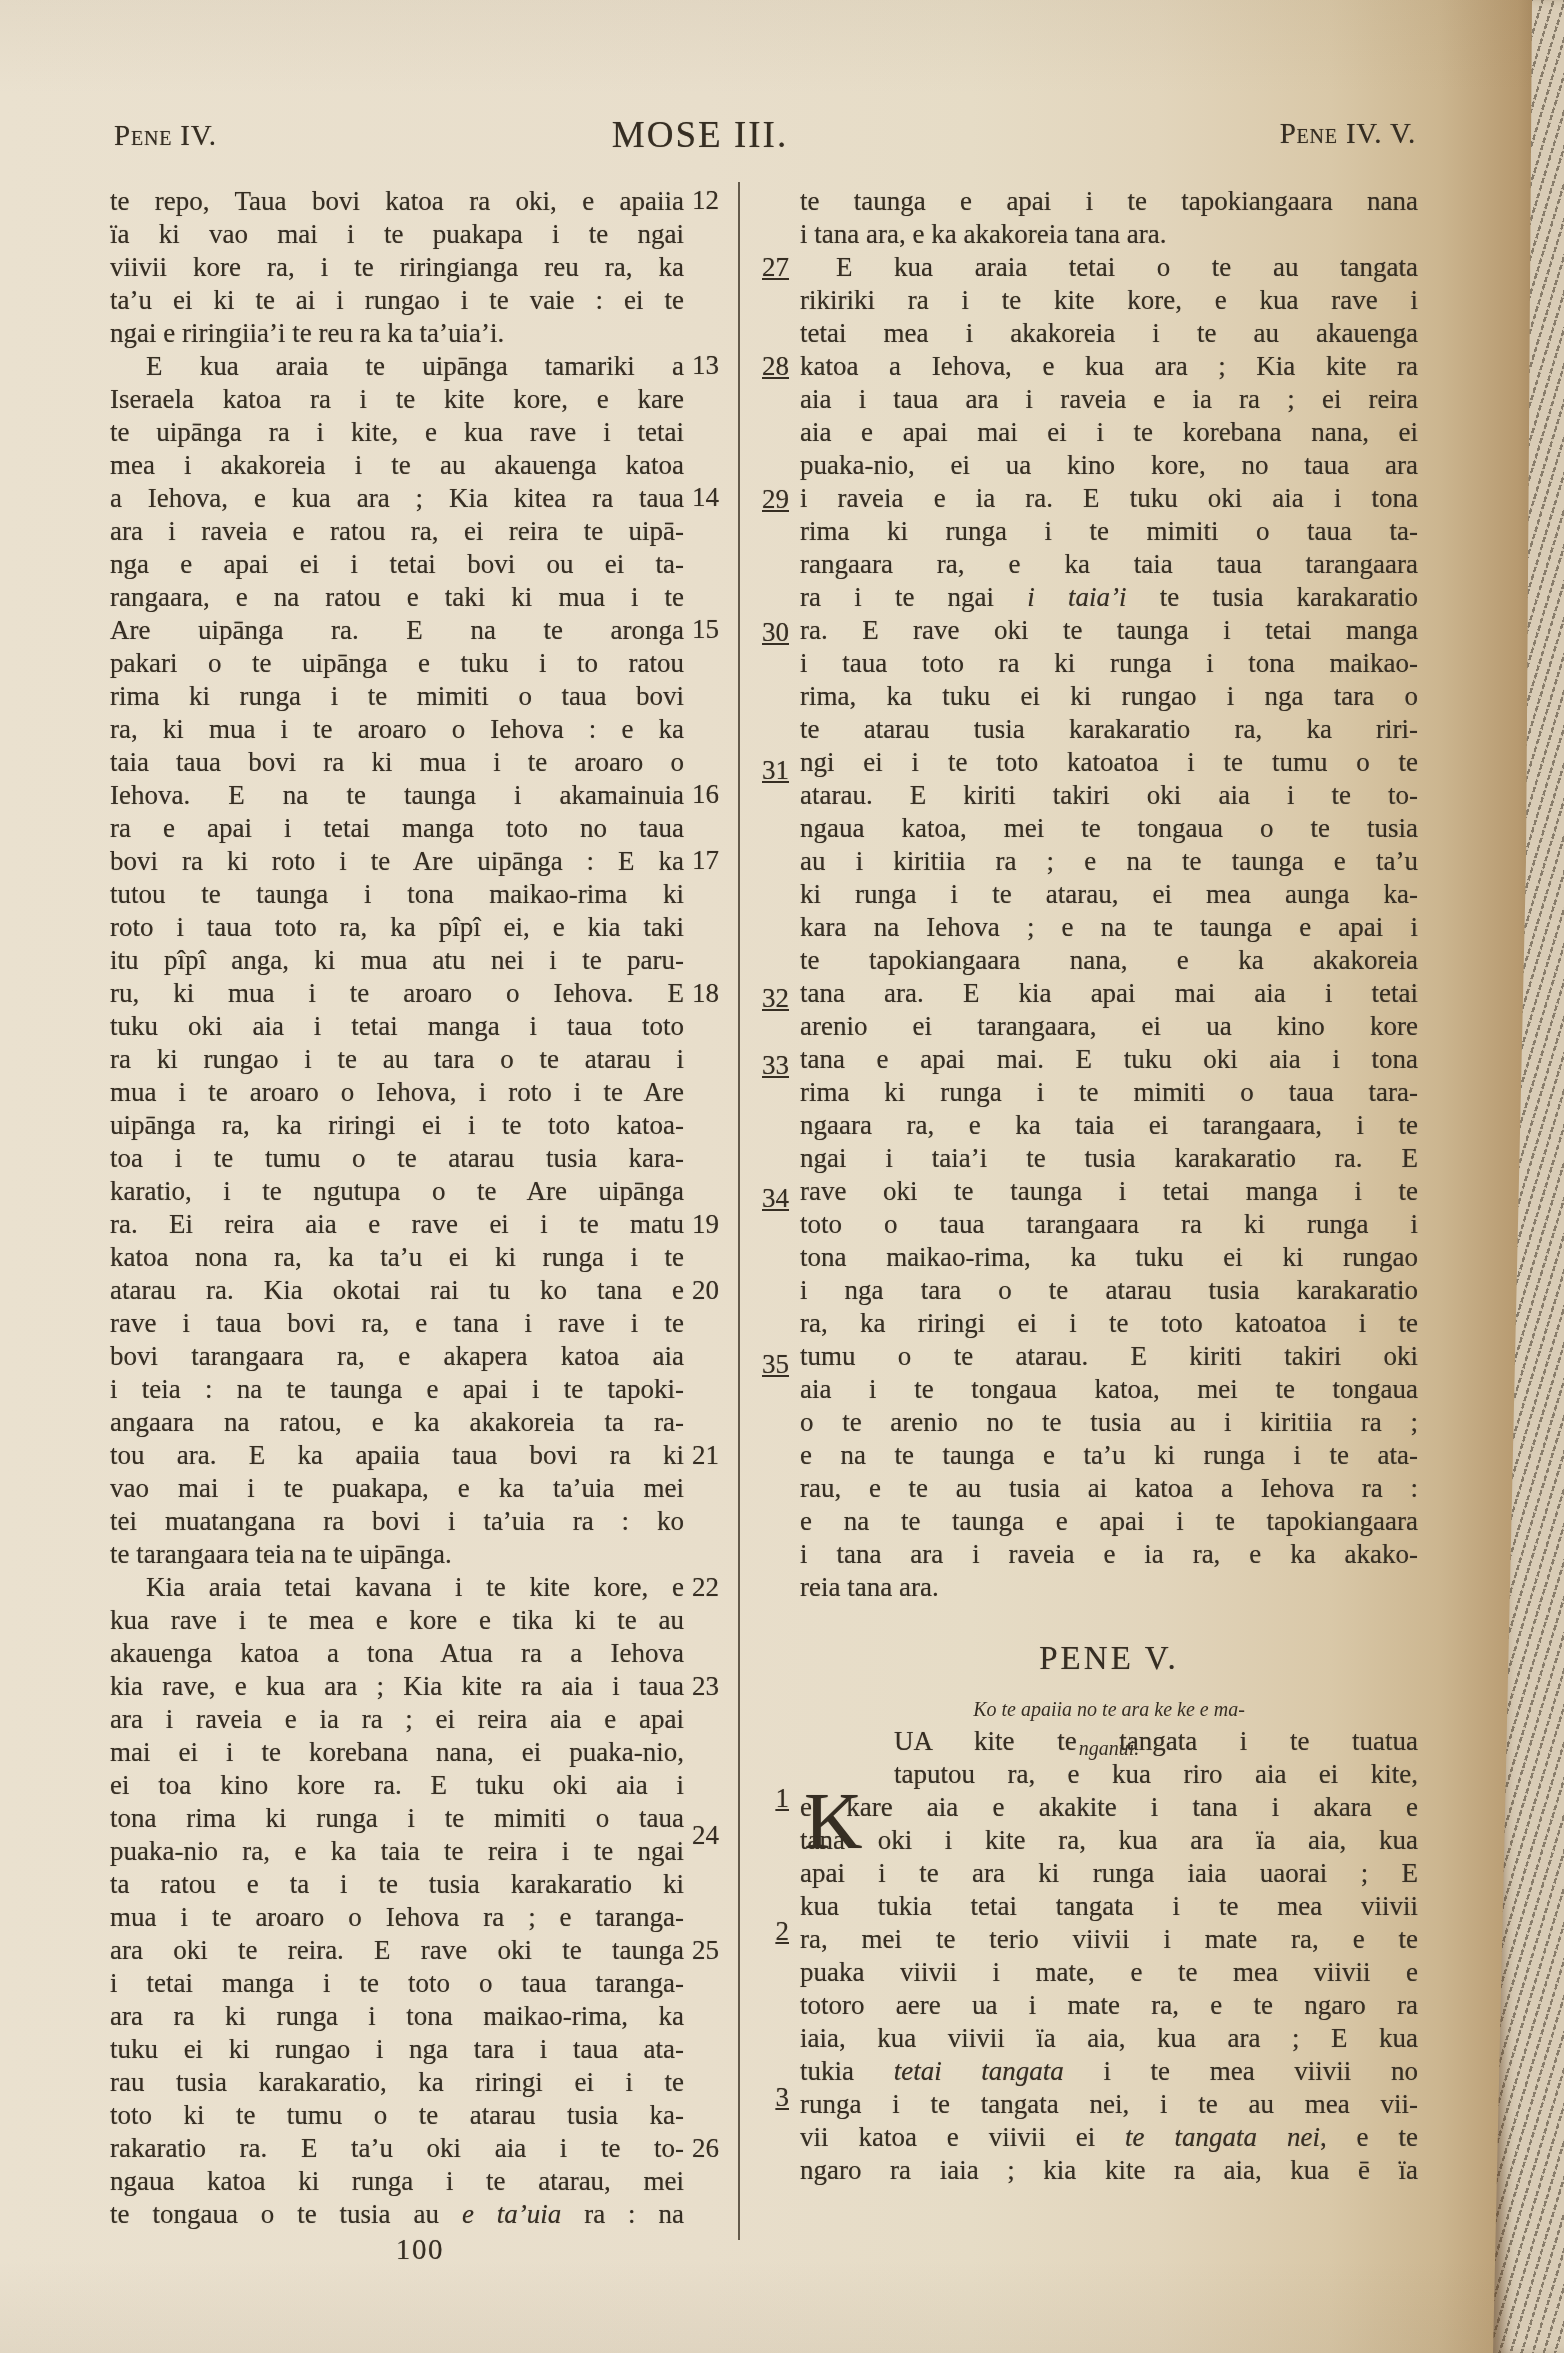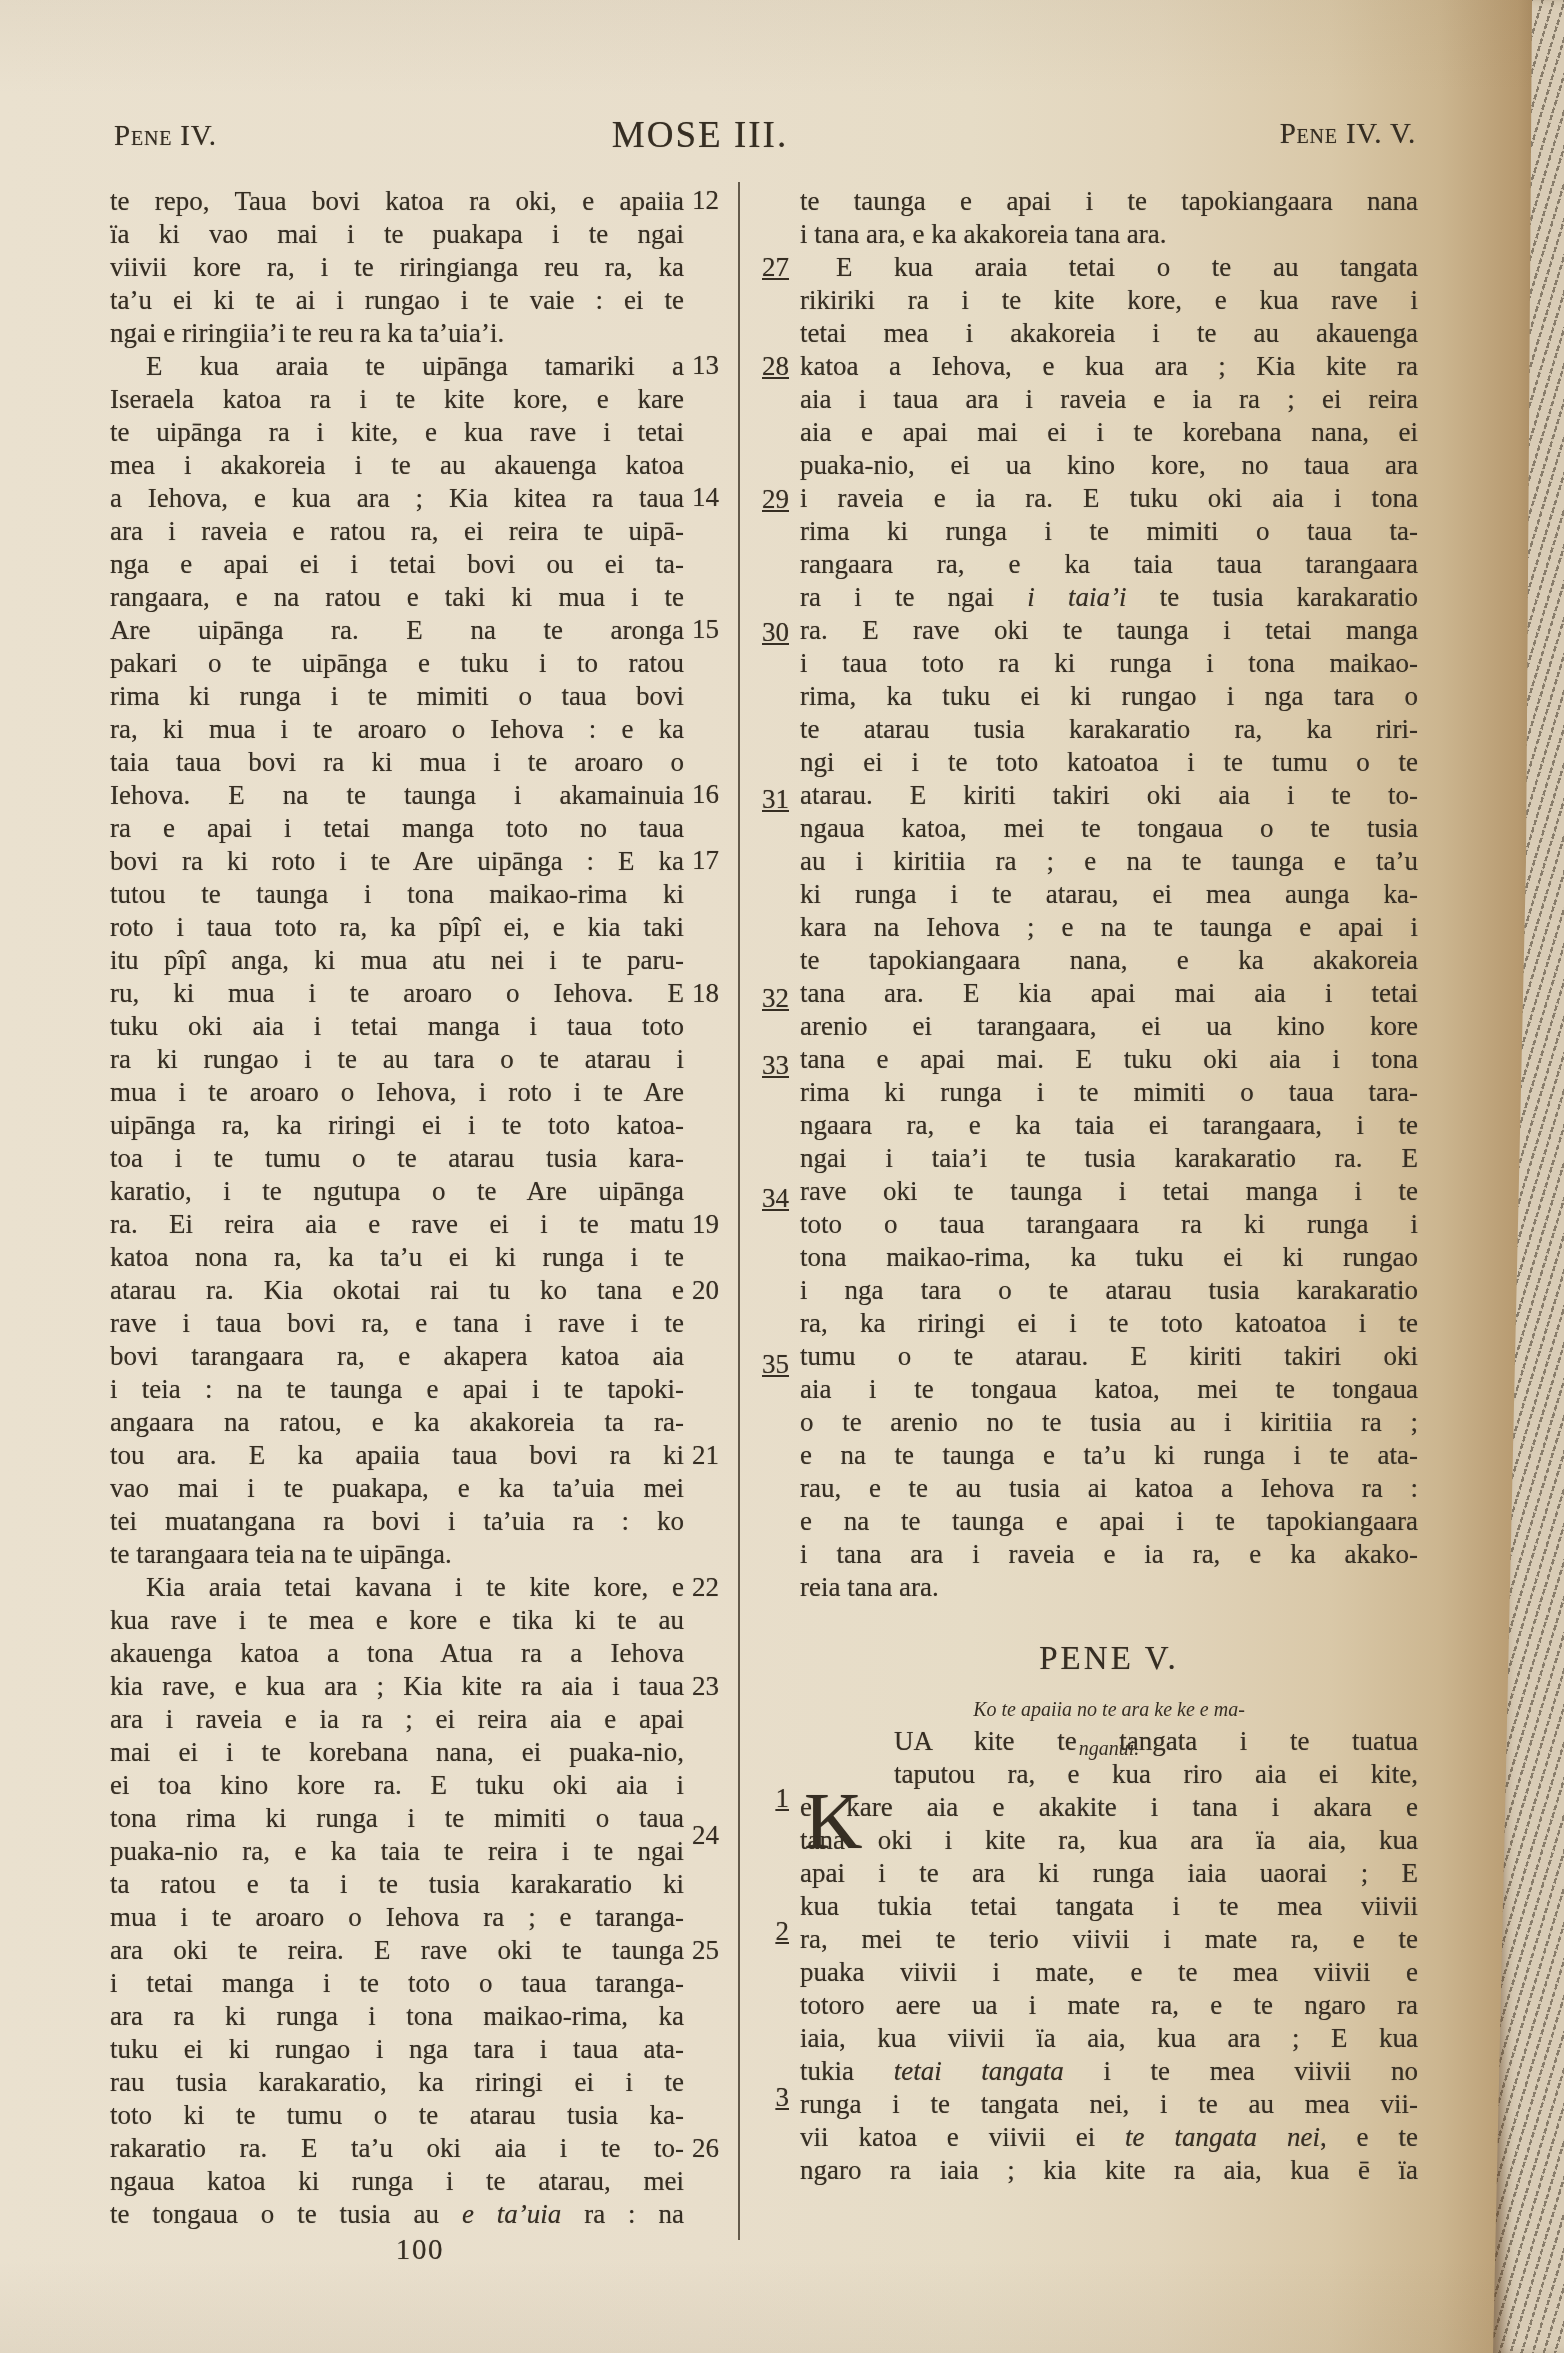--- a/index.html
+++ b/index.html
@@ -150,21 +150,21 @@
     <span class="vnum" style="top: 1635px;">24</span>
     <span class="vnum" style="top: 1750px;">25</span>
     <span class="vnum" style="top: 1948px;">26</span>
   </div>
 
 <div id="rightnumsA" class="nums nums-right ink">
     <span class="vnum" style="top: 67px;">27</span>
     <span class="vnum" style="top: 166px;">28</span>
     <span class="vnum" style="top: 299px;">29</span>
     <span class="vnum" style="top: 432px;">30</span>
-    <span class="vnum" style="top: 599px; margin-left: 36px;">31</span>
+    <span class="vnum" style="top: 570px; margin-left: 36px;">31</span>
     <span class="vnum" style="top: 798px;">32</span>
     <span class="vnum" style="top: 865px;">33</span>
     <span class="vnum" style="top: 998px;">34</span>
     <span class="vnum" style="top: 1164px;">35</span>
   </div>
 
 <div id="rightcolA" class="col ink">
     <div class="tl">te taunga e apai i te tapokiangaara nana</div>
     <div class="tl sh">i tana ara, e ka akakoreia tana ara.</div>
     <div class="tl ind">E kua araia tetai o te au tangata</div>

